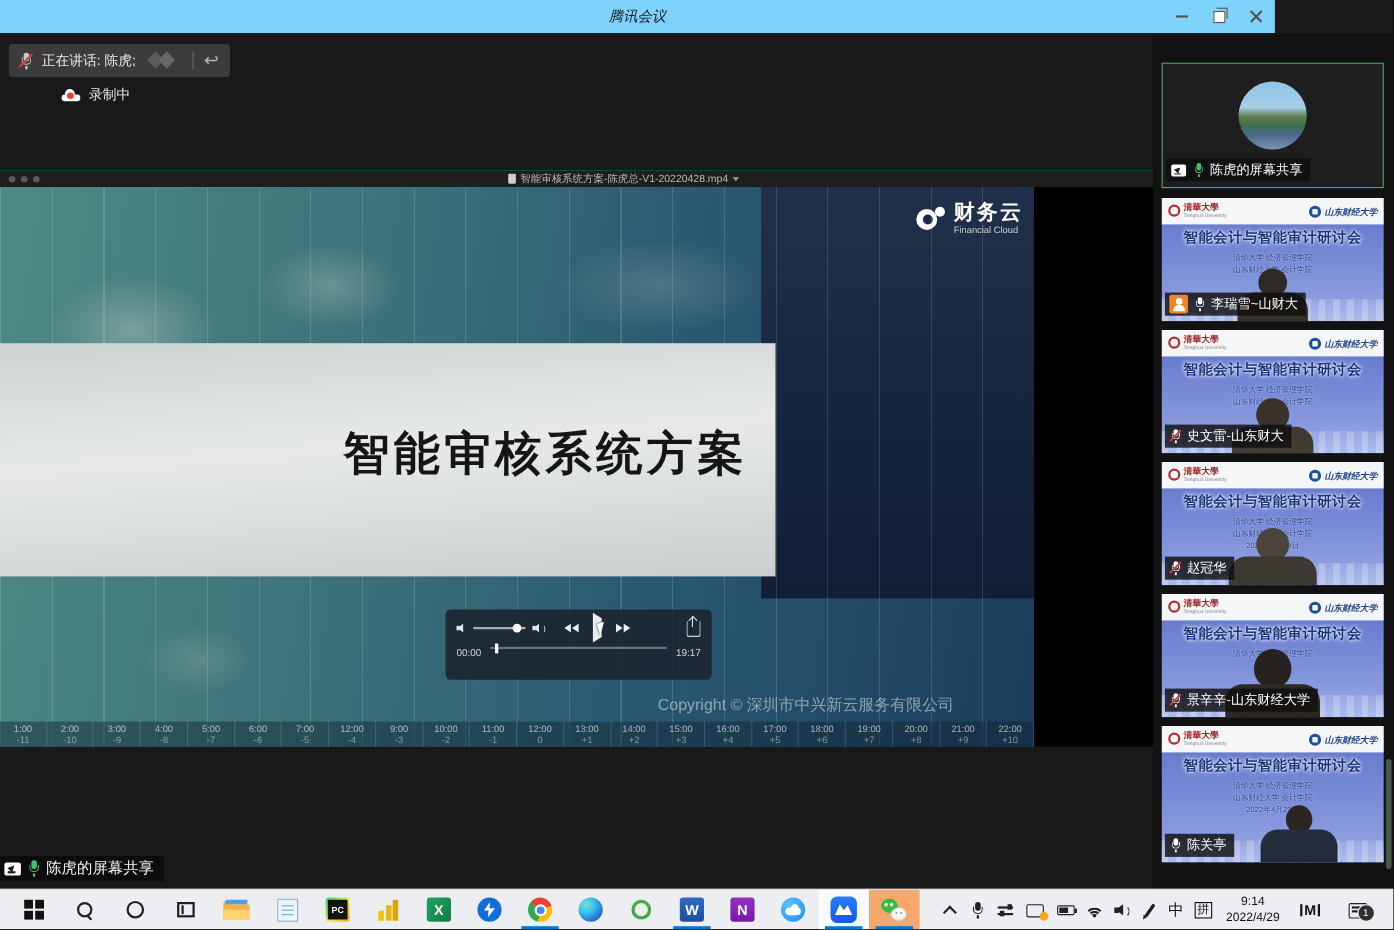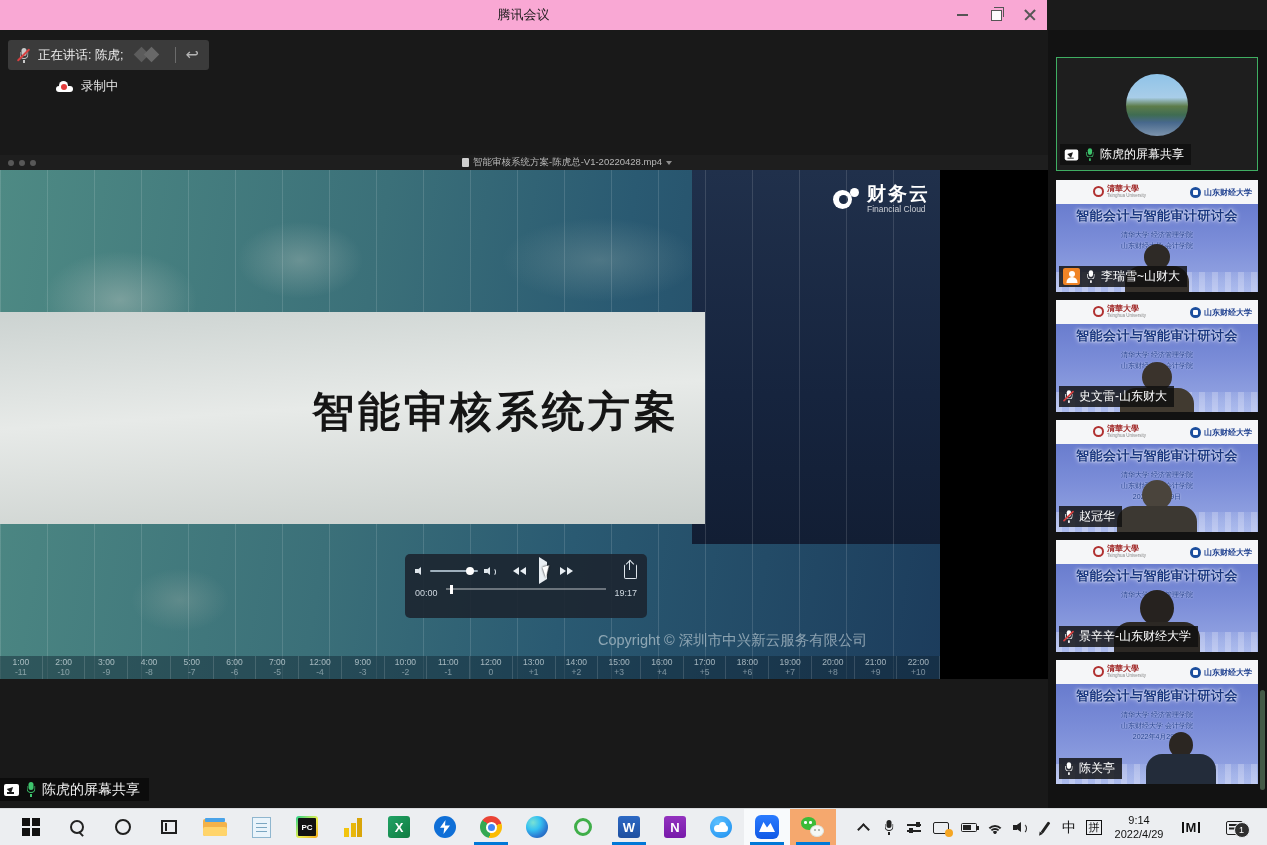--- a/index.html
+++ b/index.html
@@ -1,19 +1,19 @@
 <!DOCTYPE html>
 <html><head>
 <meta charset="utf-8">
 <style>
   html,body{margin:0;padding:0;background:#000;}
   .screen{position:relative;width:1267px;height:845px;overflow:hidden;background:#1b1b1b;
     font-family:"Liberation Sans","DejaVu Sans",sans-serif;-webkit-font-smoothing:antialiased;}
   
-  .titlebar{position:absolute;left:0;top:0;width:1047px;height:30px;background:#f9a8d4;display:flex;align-items:center;}
+  .titlebar{position:absolute;left:0;top:0;width:1159px;height:30px;background:#7dd3fc;display:flex;align-items:center;font-style:italic;}
   .tb-title{position:absolute;left:0;right:0;text-align:center;font-size:13px;color:#1a1a1a;}
   .tb-controls{position:absolute;right:0;top:0;height:30px;display:flex;}
   .tb-btn{width:34px;height:30px;display:flex;align-items:center;justify-content:center;position:relative;}
   .min-glyph{width:11px;height:2px;background:#555;}
   .rst-glyph{width:9px;height:9px;border:1.4px solid #555;position:relative;background:#fcfcfc;}
   .rst-glyph::before{content:"";position:absolute;left:2px;top:-4px;width:9px;height:9px;border:1.4px solid #555;border-bottom:none;border-left:none;}
   .cls-glyph{width:12px;height:12px;position:relative;}
   .cls-glyph::before,.cls-glyph::after{content:"";position:absolute;left:-1px;top:5px;width:14px;height:1.6px;background:#555;}
   .cls-glyph::before{transform:rotate(45deg);} .cls-glyph::after{transform:rotate(-45deg);}
   
@@ -123,29 +123,29 @@
   .t-chip{position:absolute;left:3px;bottom:5px;display:flex;align-items:center;gap:5px;background:rgba(15,15,15,.82);padding:2px 7px 2px 4px;z-index:9;}
   .t-name{font-size:12px;color:#fff;white-space:nowrap;}
   .avatar{position:absolute;left:50%;top:16px;transform:translateX(-50%);width:62px;height:62px;border-radius:50%;
     background:linear-gradient(180deg,#8fc3e8 0%,#a8cde8 38%,#5d7c4a 52%,#3f6c52 66%,#47688c 78%,#7d94ad 100%);}
   .pbadge{position:relative;width:17px;height:17px;background:#f08426;border-radius:2px;flex:0 0 auto;}
   .pbadge::before{content:"";position:absolute;left:50%;top:3px;transform:translateX(-50%);width:6px;height:6px;border-radius:50%;background:#fff;}
   .pbadge::after{content:"";position:absolute;left:50%;bottom:2px;transform:translateX(-50%);width:11px;height:6px;border-radius:6px 6px 0 0;background:#fff;}
   
   .conf{position:absolute;inset:0;background:linear-gradient(180deg,#5e72c8 0%,#7b8dd8 55%,#98a8e4 100%);}
   .conf-header{height:24px;background:#f5f6f8;display:flex;align-items:center;justify-content:space-between;padding:0 6px;}
-  .logo-l{display:flex;align-items:center;gap:3px;margin-left:31px;}
+  .logo-l{display:flex;align-items:center;gap:3px;}
   .ring-red{width:11px;height:11px;border:2px solid #b03030;border-radius:50%;box-sizing:border-box;}
   .logo-col{display:flex;flex-direction:column;line-height:1.05;}
   .uni1{font-size:8px;color:#a02626;font-weight:bold;}
   .uni1en{font-size:4.5px;color:#888;}
   .logo-r{display:flex;align-items:center;gap:3px;}
   .circ-blue{width:11px;height:11px;border-radius:50%;background:#1d4f9e;position:relative;}
   .circ-blue::before{content:"";position:absolute;left:3px;top:3px;width:5px;height:5px;background:#fff;border-radius:1px;}
-  .uni2{font-size:8px;color:#1d3f8f;font-weight:bold;}
+  .uni2{font-size:8px;color:#1d3f8f;font-weight:bold;font-style:italic;}
   .conf-title{margin-top:3px;text-align:center;font-size:13px;font-weight:bold;color:#17357f;letter-spacing:.5px;
     text-shadow:0 0 2px #fff,0 0 5px rgba(255,255,255,.9);white-space:nowrap;}
   .conf-sub{margin-top:4px;text-align:center;font-size:7px;line-height:1.6;color:#24418f;text-shadow:0 0 2px rgba(255,255,255,.8);}
   .skyline{position:absolute;left:0;right:0;bottom:0;height:20px;opacity:.8;
     background:repeating-linear-gradient(90deg, rgba(255,255,255,.35) 0 6px, rgba(190,205,240,.25) 6px 13px),linear-gradient(180deg,rgba(150,170,230,.0),#aebdf0);}
   .sil{position:absolute;bottom:0;left:50%;transform:translateX(-50%);z-index:5;}
   .sil .head{margin:0 auto;border-radius:50%;background:#2e2a26;}
   .sil .body{border-radius:16px 16px 0 0;background:#35302a;margin-top:-4px;}
   .scrollbar{position:absolute;right:2px;top:660px;width:5px;height:100px;border-radius:3px;background:rgba(110,150,115,.55);}
   

